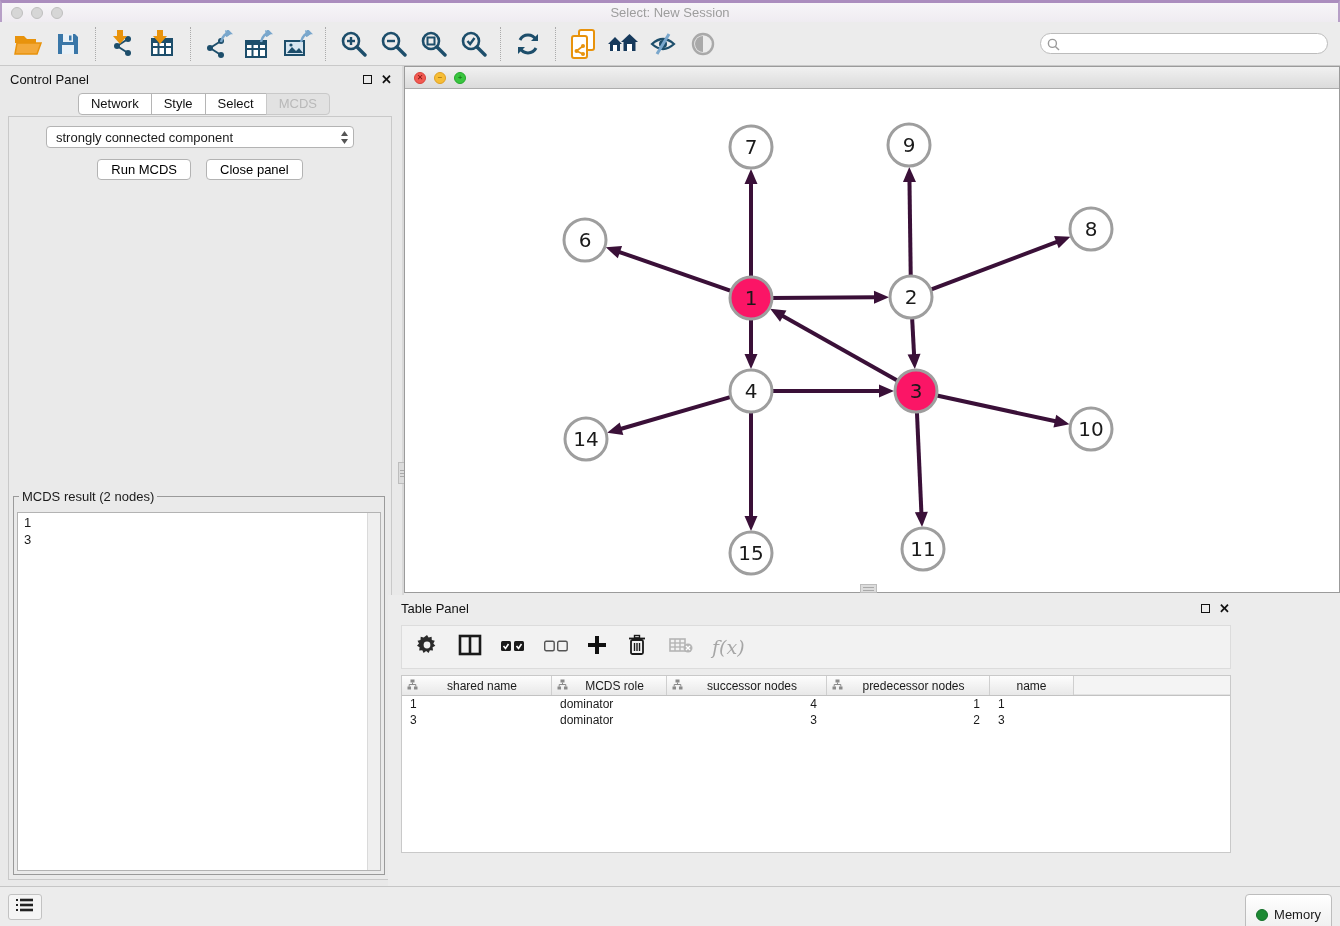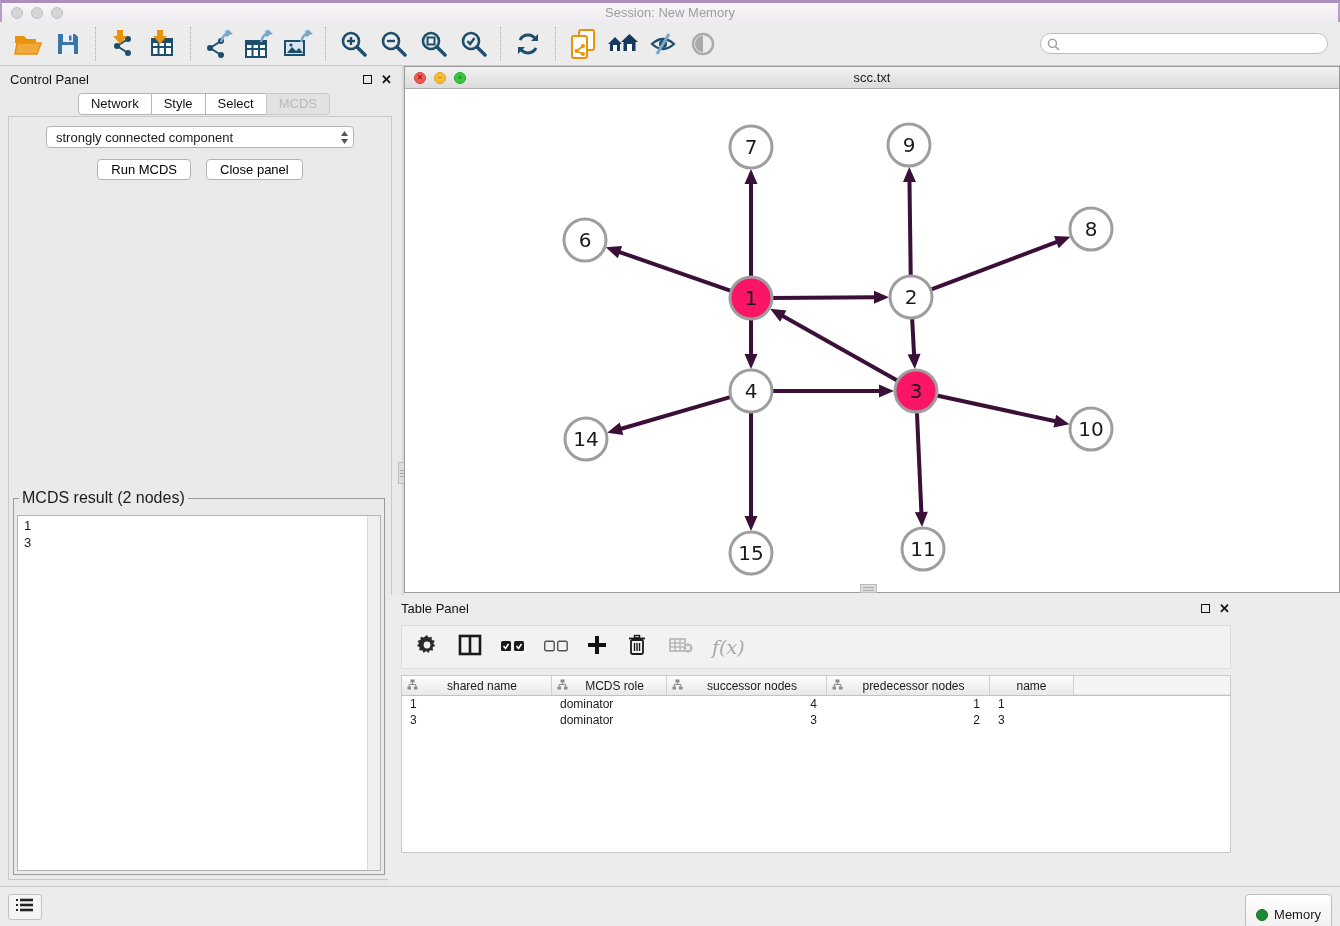--- a/index.html
+++ b/index.html
@@ -55,21 +55,21 @@
   .criterion-select {
     width:308px; height:22px; margin:9px auto 0; background:#fff; border:1px solid #b3b3b3;
     border-radius:4px; display:flex; align-items:center; padding:0 4px 0 9px; font-size:13px;
   }
   .sel-arrows { margin-left:auto; display:flex; flex-direction:column; gap:1px; }
   .cp-buttons { display:flex; justify-content:center; gap:15px; margin-top:11px; }
   .btn { height:21px; padding:0 13px; background:#fff; border:1px solid #b3b3b3; border-radius:4px;
          font-size:13px; display:flex; align-items:center; font-family:"Liberation Sans",sans-serif; }
   fieldset.result-fs { position:absolute; left:4px; right:6px; top:372px; bottom:4px;
     border:1px solid #9a9a9a; margin:0; padding:3px; }
-  fieldset.result-fs legend { font-size:16px; padding:0 3px; margin-left:2px; }
+  fieldset.result-fs legend { font-size:13px; padding:0 3px; margin-left:2px; }
   .result-list { position:absolute; left:3px; right:3px; top:8px; bottom:3px; background:#fff;
     border:1px solid #b3b3b3; font-size:13px; padding:1px 6px; line-height:17px; white-space:pre-line; }
   .result-scroll { position:absolute; right:0; top:0; bottom:0; width:13px; background:#efefef;
     border-left:1px solid #dadada; }
   
   .divider-v { position:absolute; left:402px; top:66px; width:2px; height:820px; background:#d9d9d9; }
   .grip-v { position:absolute; left:398px; top:462px; width:9px; height:22px; background:#dcdcdc;
     border:1px solid #bdbdbd; display:flex; flex-direction:column; justify-content:center; gap:2px; padding:0 1px;}
   .grip-v i, .grip-h i { display:block; border-top:1px solid #a9a9a9; }
   
@@ -108,21 +108,21 @@
 </style>
 </head>
 <body>
 
 <div class="titlebar">
   <div class="traffic">
     <span class="dot"></span>
     <span class="dot"></span>
     <span class="dot"></span>
   </div>
-  <div class="win-title">Session: New Memory</div>
+  <div class="win-title">Select: New Session</div>
 </div>
 
 <div class="toolbar" id="main-toolbar">
 
   <div class="tool-btn">
       <span>
         <svg width="28" height="26" viewBox="0 0 28 26">
           <path d="M1 5 h9 l3 3 h9 v4 H1 z" fill="#e8930c"></path>
           <path d="M3 12 h24 l-4 11 H1 z" fill="#f3a93a" stroke="#e8930c" stroke-width="1.5"></path>
         </svg>
@@ -355,21 +355,20 @@
     <i></i>
   </div>
 
 <div class="network-window">
   <div class="net-titlebar">
     <div class="traffic">
       <span class="dot red">✕</span>
       <span class="dot yellow">−</span>
       <span class="dot green">+</span>
     </div>
-    <div class="net-title">scc.txt</div>
   </div>
   <div class="net-canvas">
     <svg id="graph-svg" width="934" height="503" viewBox="0 0 934 503">
         <line x1="346" y1="190" x2="346" y2="93" stroke="#3a1038" stroke-width="4"></line>
         <polygon points="346,80 352.5,95 339.5,95" fill="#3a1038"></polygon>
         <line x1="328.0633246997125" y1="202.73296887098388" x2="213.04124397421378" y2="162.54453102713495" stroke="#3a1038" stroke-width="4"></line>
         <polygon points="200.76878192664867,158.2565623599134 217.07329939206534,157.06798749061724 212.7853307248438,169.34044953818236" fill="#3a1038"></polygon>
         <line x1="364.9996289171215" y1="208.881252319268" x2="471.0006835737235" y2="208.21874572766424" stroke="#3a1038" stroke-width="4"></line>
         <polygon points="484.0004296749119,208.1374973145318 469.04134684164535,214.73111853412496 468.9600984285129,201.73137243293655" fill="#3a1038"></polygon>
         <line x1="346" y1="228" x2="346" y2="267" stroke="#3a1038" stroke-width="4"></line>

